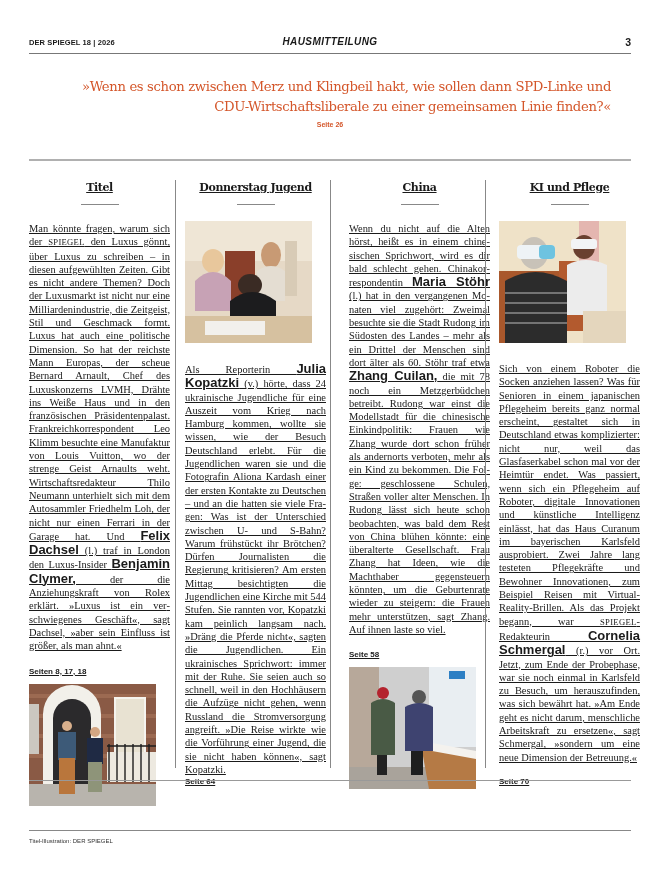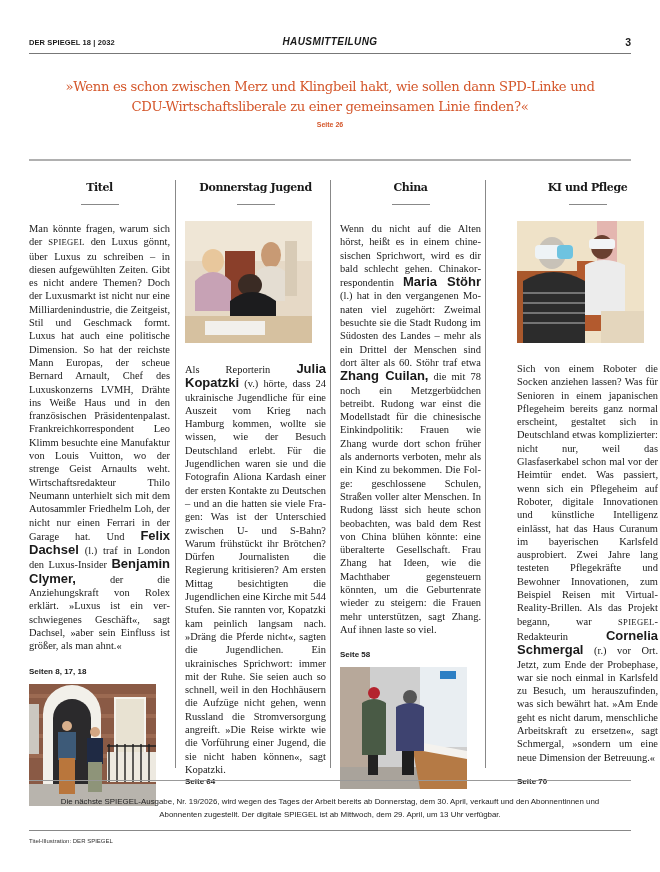--- a/index.html
+++ b/index.html
@@ -3,44 +3,44 @@
 <meta charset="utf-8">
 <style>
   html, body { margin:0; padding:0; background:#fff; }
   body { width:660px; height:872px; position:relative; overflow:hidden; color:#1a1a1a; }
   .page { position:absolute; left:29px; top:0; width:602px; height:872px; }
   .runhead { position:absolute; top:36px; left:0; width:602px; height:14px; font-family:"Liberation Sans", sans-serif; font-weight:bold; }
   .runhead .left { position:absolute; left:0; top:2px; font-size:7.5px; letter-spacing:0.1px; }
   .runhead .center { position:absolute; left:0; width:602px; text-align:center; top:0; font-size:10px; letter-spacing:0.4px;font-style:italic; }
   .runhead .right { position:absolute; right:0; top:0; font-size:10.5px; }
   .rule-top { position:absolute; top:53px; left:0; width:602px; height:1px; background:#777; }
-  .quote { position:absolute; top:77px; left:20px; width:562px; text-align:center; font-family:"DejaVu Serif", serif; font-size:13.2px; line-height:20px; color:#d4562a; letter-spacing:-0.35px; }
+  .quote { position:absolute; top:77px; left:20px; width:562px; text-align:right; font-family:"DejaVu Serif", serif; font-size:13.2px; line-height:20px; color:#d4562a; letter-spacing:-0.35px; }
   .quote-page { position:absolute; top:121px; left:0; width:602px; text-align:center; font-family:"Liberation Sans", sans-serif; font-weight:bold; font-size:7px; color:#d4562a; }
   .rule-mid { position:absolute; top:159px; left:0; width:602px; height:2px; background:#b0b0b0; }
-  .col { position:absolute; top:180px; width:141px; }
+  .col { position:absolute; top:180px; width:141px;text-decoration:underline; }
   .col h2 { margin:0; text-align:center; font-family:"DejaVu Serif", serif; font-weight:bold; font-size:11px; letter-spacing:-0.4px; height:16px; line-height:16px; }
   .col .hrule { width:38px; height:1px; background:#888; margin:8px auto 0; }
   .col p { margin:0; font-family:"Liberation Serif", serif; font-size:10.45px; line-height:13.3px; text-align:justify; hyphens:manual; }
   .col p b { font-family:"Liberation Sans", sans-serif; font-weight:bold; font-size:13px; }
   .col p .caps { font-size:8.6px; letter-spacing:0.3px; }
   .seite { text-align:left; font-family:"Liberation Sans", sans-serif; font-weight:bold; font-size:8px; }
   .vline { position:absolute; top:180px; width:1px; background:#888; height:588px; }
   .photo { position:relative; width:127px; height:122px; overflow:hidden; }
   .rule-bottom { position:absolute; top:780px; left:0; width:602px; height:1px; background:#999; }
   .footnote { position:absolute; top:795px; left:30px; width:542px; text-align:center; font-family:"Liberation Sans", sans-serif; font-size:7.9px; line-height:13px; color:#222; }
   .rule-foot { position:absolute; top:830px; left:0; width:602px; height:1px; background:#888; }
   .illu { position:absolute; top:838px; left:0; font-family:"Liberation Sans", sans-serif; font-size:6px; color:#333; }
 </style>
 </head>
 <body>
 
 <div class="page">
 
   <div class="runhead">
-    <span class="left">DER SPIEGEL  18 | 2032</span>
+    <span class="left">DER SPIEGEL  18 | 2026</span>
     <span class="center">HAUSMITTEILUNG</span>
     <span class="right">3</span>
   </div>
   <div class="rule-top"></div>
 
   <div class="quote">»Wenn es schon zwischen Merz und Klingbeil hakt, wie sollen dann SPD-Linke und CDU-Wirtschaftsliberale zu einer gemeinsamen Linie finden?«</div>
   <div class="quote-page">Seite 26</div>
   <div class="rule-mid"></div>
 
   <div class="col" style="left:0;">
@@ -102,21 +102,21 @@
         <rect x="0" y="95" width="127" height="27" fill="#d6c1a0"></rect>
         <rect x="20" y="100" width="60" height="14" fill="#f2f0ec"></rect>
       </svg>
       
     </div>
     <p style="margin-top:19px;"><span>Als Reporterin </span><b>Julia Kopatzki</b><span> (v.) hörte, dass 24 ukrainische Jugendliche für eine Auszeit vom Krieg nach Hamburg kommen, wollte sie wissen, wie der Besuch Deutschland erlebt. Für die Jugendlichen waren sie und die Fotografin Aliona Kardash einer der ers­ten Kontakte zu Deutschen – und an die hatten sie viele Fra­gen: Was ist der Unterschied zwischen U- und S-Bahn? Warum frühstückt ihr Bröt­chen? Dürfen Journalisten die Regierung kritisieren? Am ersten Mittag besichtigten die Jugendlichen eine Kirche mit 544 Stufen. Sie rannten vor, Kopatzki kam peinlich lang­sam nach. »Dräng die Pferde nicht«, sagten die Jugendli­chen. Ein ukrainisches Sprich­wort: immer mit der Ruhe. Sie seien auch so schnell, weil in den Hochhäusern die Auf­züge nicht gehen, wenn Russ­land die Stromversorgung angreift. »Die Reise wirkte wie die Vorführung einer Jugend, die sie nicht haben können«, sagt Kopatzki.</span></p>
     <div class="seite" style="margin-top:1px;">Seite 64</div>
   </div>
   <div class="vline" style="left:301px;"></div>
 
-  <div class="col" style="left:311px;">
+  <div class="col" style="left:320px;">
     <h2>China</h2>
     <div class="hrule"></div>
     <p style="margin-top:17px;"><span>Wenn du nicht auf die Alten hörst, heißt es in einem chine­sischen Sprichwort, wird es dir bald schlecht gehen. Chinakor­respondentin </span><b>Maria Stöhr</b><span> (l.) hat in den vergangenen Mo­naten viel zugehört: Zweimal besuchte sie die Stadt Rudong im Südosten des Landes – mehr als ein Drittel der Men­schen sind dort älter als 60. Stöhr traf etwa </span><b>Zhang Cuilan,</b><span> die mit 78 noch ein Metzger­büdchen betreibt. Rudong war einst die Modellstadt für die chinesische Einkindpoli­tik: Frauen wie Zhang wurde dort schon früher als andern­orts verboten, mehr als ein Kind zu bekommen. Die Fol­ge: geschlossene Schulen, Straßen voller alter Men­schen. In Rudong lässt sich heute schon beobachten, was bald dem Rest von China blü­hen könnte: eine überalterte Gesellschaft. Frau Zhang hat Ideen, wie die Machthaber gegensteuern könnten, um die Geburtenrate wieder zu steigern: die Frauen mehr unterstützen, sagt Zhang. Auf ihnen laste so viel.</span></p>
     <div class="seite" style="margin-top:14px;">Seite 58</div>
     <div class="photo" style="margin-top:8px;">
       <svg width="127" height="122" viewBox="0 0 127 122">
         <rect width="127" height="122" fill="#cfcfcf"></rect>
         <rect x="0" y="0" width="30" height="122" fill="#b7a89a"></rect>
         <rect x="80" y="0" width="47" height="80" fill="#e9eef2"></rect>
         <rect x="100" y="4" width="16" height="8" fill="#2d7fc4"></rect>
@@ -128,21 +128,21 @@
         <rect x="28" y="88" width="10" height="20" fill="#222"></rect>
         <circle cx="70" cy="30" r="7" fill="#555"></circle>
         <path d="M56 40 q14 -8 28 0 v44 h-28z" fill="#3e4370"></path>
         <rect x="62" y="84" width="12" height="24" fill="#1e1e1e"></rect>
       </svg>
       
     </div>
   </div>
   <div class="vline" style="left:456px;"></div>
 
-  <div class="col" style="left:488px;">
+  <div class="col" style="left:470px;">
     <h2>KI und Pflege</h2>
     <div class="hrule"></div>
     <div class="photo" style="margin-top:16px;">
       <svg width="127" height="122" viewBox="0 0 127 122">
         <rect width="127" height="122" fill="#efe2c8"></rect>
         <rect x="80" y="0" width="20" height="60" fill="#e4b6b0"></rect>
         <rect x="60" y="40" width="30" height="70" fill="#b35a2e"></rect>
         <ellipse cx="85" cy="26" rx="11" ry="12" fill="#6a4030"></ellipse>
         <rect x="72" y="18" width="26" height="10" rx="3" fill="#f2f4f6"></rect>
         <path d="M68 44 q18 -10 40 0 v50 h-40z" fill="#ececec"></path>
@@ -159,16 +159,15 @@
           </g>
         <rect x="84" y="90" width="43" height="32" fill="#e4d6bd"></rect>
       </svg>
       
     </div>
     <p style="margin-top:19px;"><span>Sich von einem Roboter die Socken anziehen lassen? Was für Senioren in einem japa­nischen Pflegeheim bereits ganz normal erscheint, gestal­tet sich in Deutschland etwas komplizierter: nicht nur, weil das Glasfaserkabel schon mal vor der Heimtür endet. Was passiert, wenn sich ein Pflege­heim auf Roboter, digitale Innovationen und künstliche Intelligenz einlässt, hat das Haus Curanum im bayeri­schen Karlsfeld ausprobiert. Zwei Jahre lang testeten Pfle­gekräfte und Bewohner Inno­vationen, zum Beispiel Rei­sen mit Virtual-Reality-Bril­len. Als das Projekt begann, war </span><span class="caps">SPIEGEL</span><span>-Redakteurin </span><b>Cornelia Schmergal</b><span> (r.) vor Ort. Jetzt, zum Ende der Probephase, war sie noch einmal in Karlsfeld zu Be­such, um herauszufinden, was sich bewährt hat. »Am Ende geht es nicht darum, menschliche Arbeitskraft zu ersetzen«, sagt Schmergal, »sondern um eine neue Di­mension der Betreuung.«</span></p>
     <div class="seite" style="margin-top:13px;">Seite 70</div>
   </div>
 
   <div class="rule-bottom"></div>
-  <div class="footnote">Die nächste SPIEGEL-Ausgabe, Nr. 19/2026, wird wegen des Tages der Arbeit bereits ab Donnerstag, dem 30. April, verkauft und den Abonnentinnen und Abonnenten zugestellt. Der digitale SPIEGEL ist ab Mittwoch, dem 29. April, um 13 Uhr verfügbar.</div>
   <div class="rule-foot"></div>
   <div class="illu">Titel-Illustration: DER SPIEGEL</div>
 </div>
 
 </body></html>

